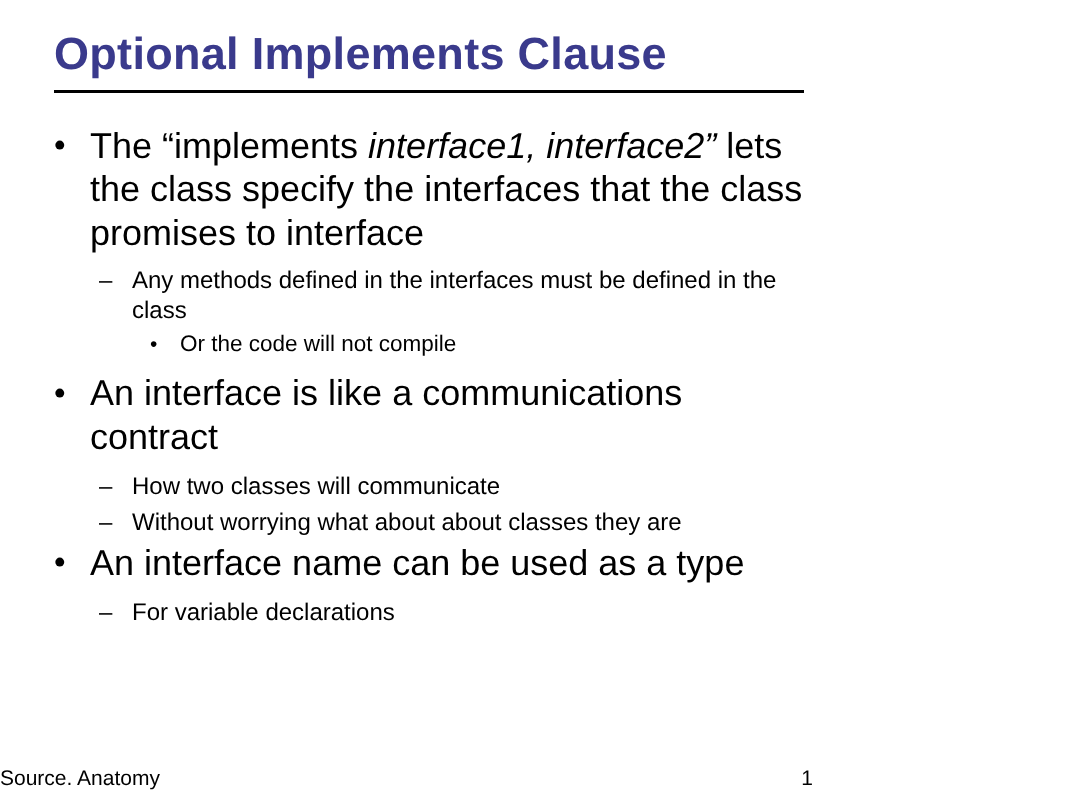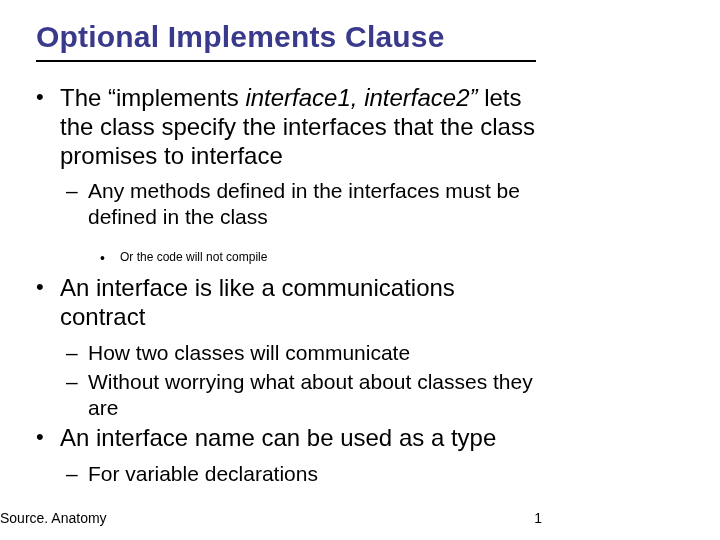--- a/index.html
+++ b/index.html
@@ -37,37 +37,37 @@
     margin-bottom: 8px;
   }
   .b1::before {
     content: "•";
     position: absolute;
     left: 0;
     top: 0;
     font-size: 22px;
   }
   .b2 {
-    font-size: 21px;
+    font-size: 16px;
     padding-left: 52px;
     position: relative;
     margin: 4px 0;
     line-height: 1.22;
   }
   .b2::before {
     content: "–";
     position: absolute;
     left: 30px;
     top: 0;
   }
   .b3 {
-    font-size: 12px;
+    font-size: 15px;
     padding-left: 84px;
     position: relative;
-    margin: 20px 0 10px 0;
+    margin: 4px 0 10px 0;
     line-height: 1.2;
   }
   .b3::before {
     content: "•";
     position: absolute;
     left: 64px;
     top: 0;
     font-size: 14px;
   }
   .italic {

